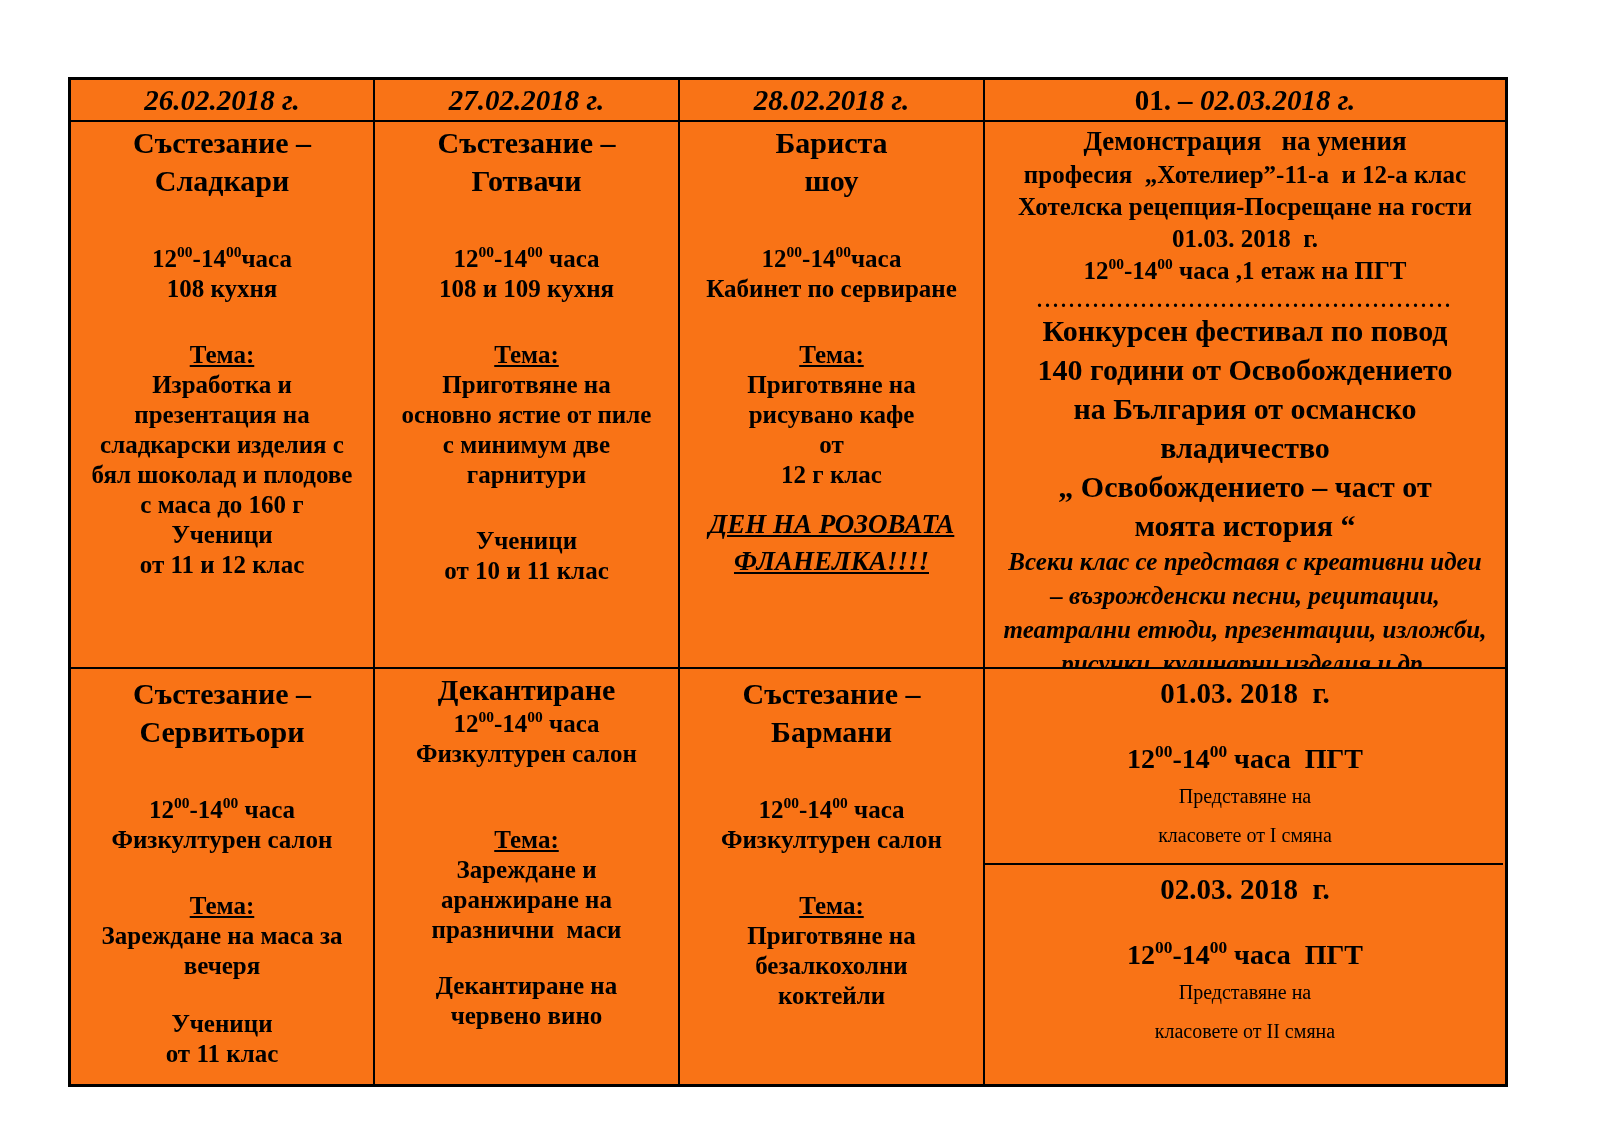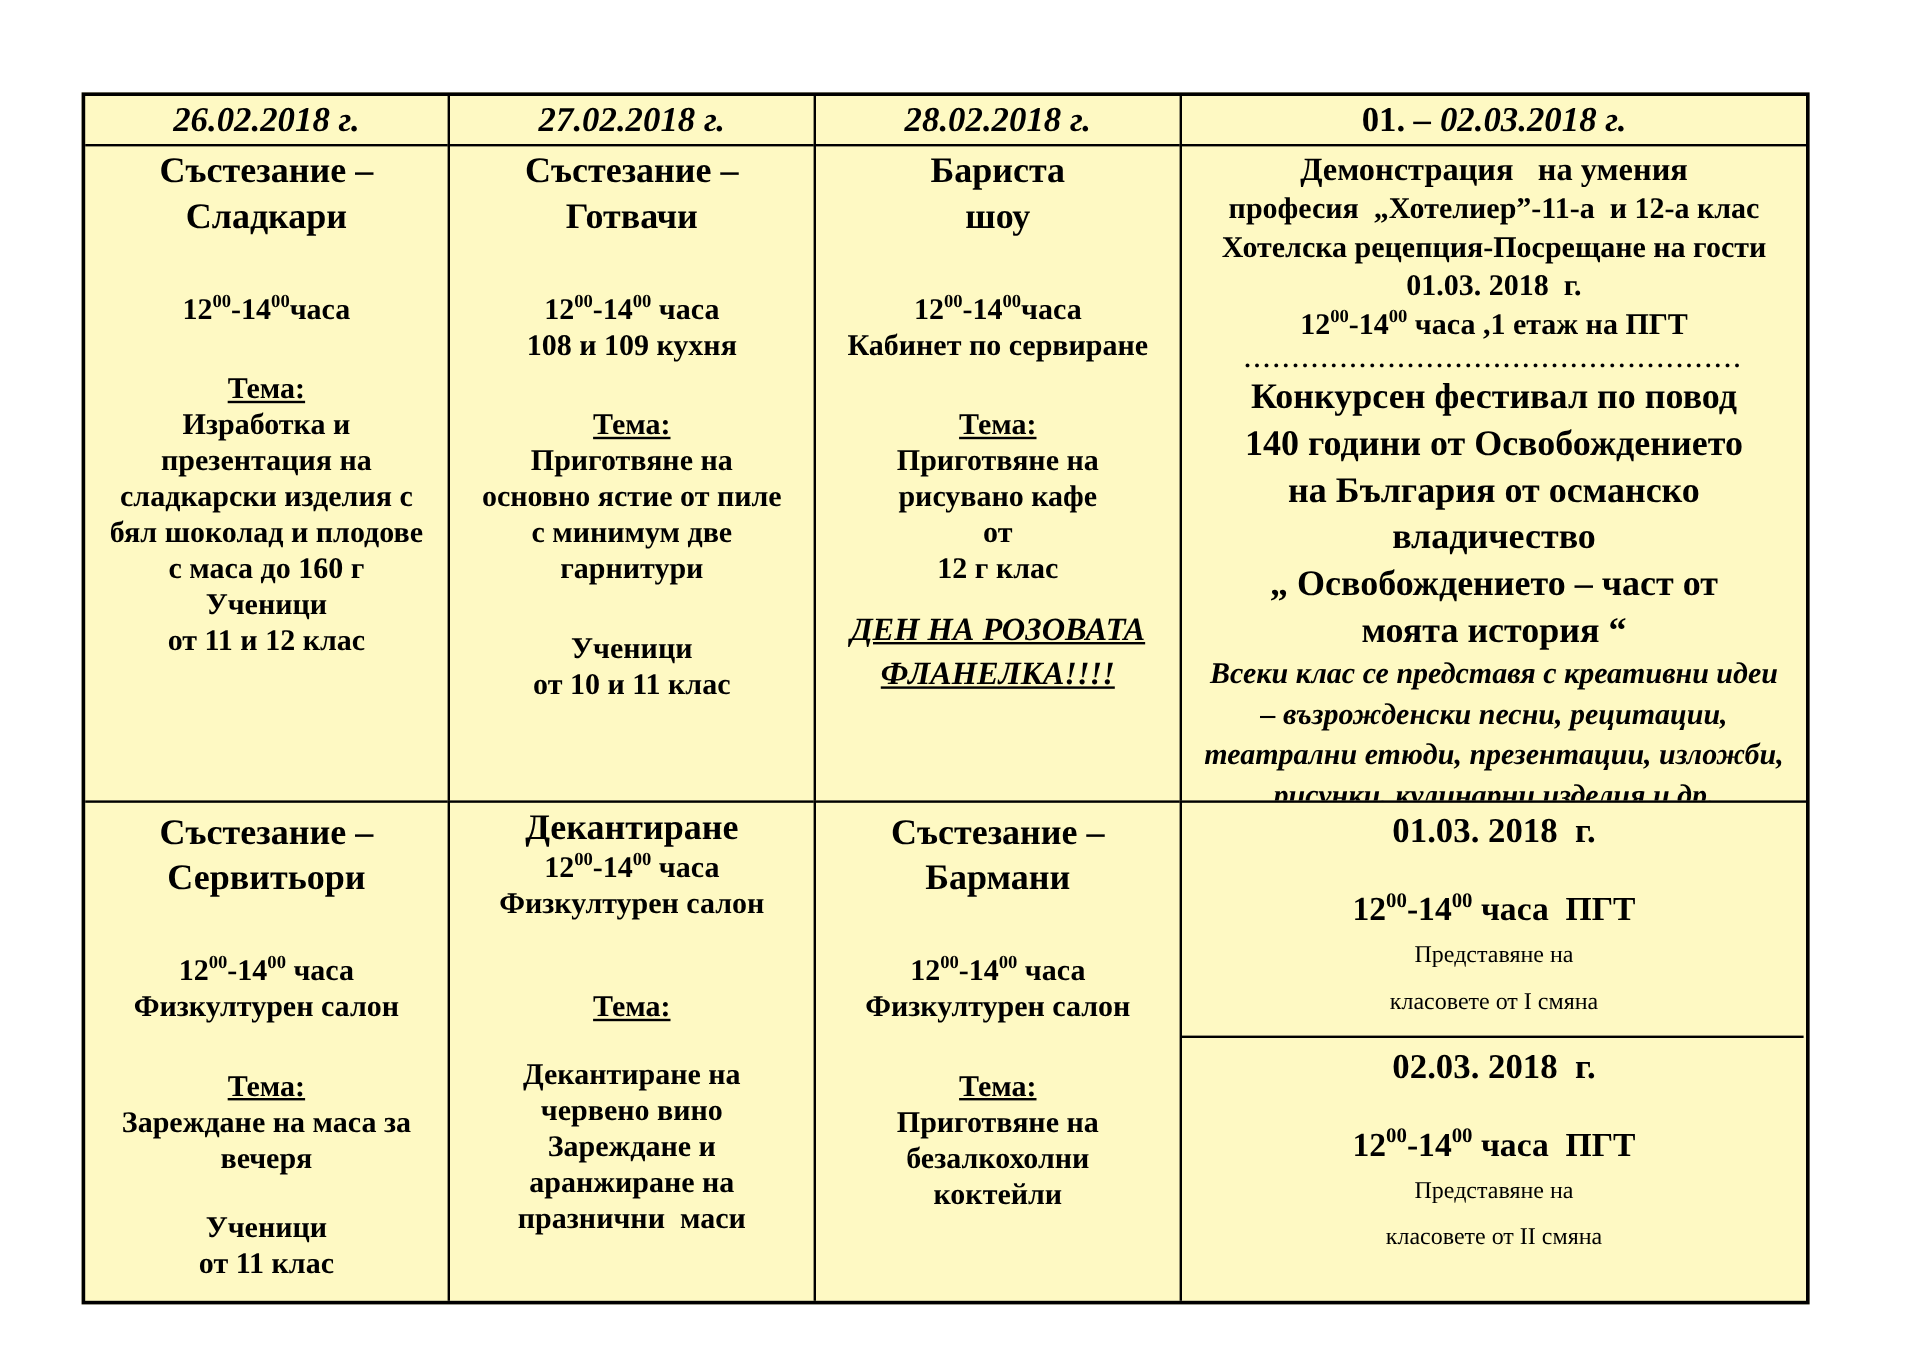--- a/index.html
+++ b/index.html
@@ -1,21 +1,21 @@
 <!DOCTYPE html>
 <html><head>
 <meta charset="utf-8">
 <style>
   * { margin:0; padding:0; box-sizing:border-box; }
   html,body { width:1600px; height:1131px; background:#ffffff; color:#000;
               font-family:"Liberation Serif", serif; overflow:hidden; }
   .schedule { position:absolute; left:68px; top:77px; display:grid;
               grid-template-columns:302px 305px 305px 522px;
               grid-template-rows:40px 547px 417px;
-              border:3px solid #000; background:#fef9c3; }
+              border:3px solid #000; background:#f97316; }
   .cell { border-left:2px solid #000; border-top:2px solid #000;
           text-align:center; overflow:hidden; padding:2px 4px; }
   .cell.first-col { border-left:none; }
   .cell.header-row { border-top:none; }
   .c4pad { padding:2px 10px;font-family:Liberation Serif, serif; }
 
   .hdr { font-weight:bold; font-style:italic; font-size:29px; line-height:36px; }
   .hdr-up { font-style:normal; }
 
   .title   { font-weight:bold; font-size:30px; line-height:38px; white-space:pre-line; }
@@ -57,20 +57,21 @@
     <span>28.02.2018 г.</span>
   </div>
   <div class="cell header-row hdr c4pad">
     <span class="hdr-up">01.</span><span> – 02.03.2018 г.</span>
   </div>
 
   <div class="cell first-col">
     <div class="title">Състезание –
 Сладкари</div>
     <div class="body mt44"><span>12</span><sup>00</sup><span>-14</span><sup>00</sup><span>часа</span></div>
+    <div class="body">108 кухня</div>
     <div class="tema mt36"><span>Тема:</span></div>
     <div class="body">Изработка и
 презентация на
 сладкарски изделия с
 бял шоколад и плодове
 с маса до 160 г</div>
     <div class="body">Ученици
 от 11 и 12 клас</div>
   </div>
 
@@ -131,25 +132,25 @@
 вечеря</div>
     <div class="body mt28">Ученици
 от 11 клас</div>
   </div>
 
   <div class="cell">
     <div class="title">Декантиране</div>
     <div class="body"><span>12</span><sup>00</sup><span>-14</span><sup>00</sup><span> часа</span></div>
     <div class="body">Физкултурен салон</div>
     <div class="tema mt56"><span>Тема:</span></div>
-    <div class="body mt26">Декантиране на
-червено вино</div>
     <div class="body">Зареждане и
 аранжиране на
 празнични&nbsp; маси</div>
+    <div class="body mt26">Декантиране на
+червено вино</div>
   </div>
 
   <div class="cell">
     <div class="title mt4">Състезание –
 Бармани</div>
     <div class="body mt44"><span>12</span><sup>00</sup><span>-14</span><sup>00</sup><span> часа</span></div>
     <div class="body">Физкултурен салон</div>
     <div class="tema mt36"><span>Тема:</span></div>
     <div class="body">Приготвяне на
 безалкохолни

